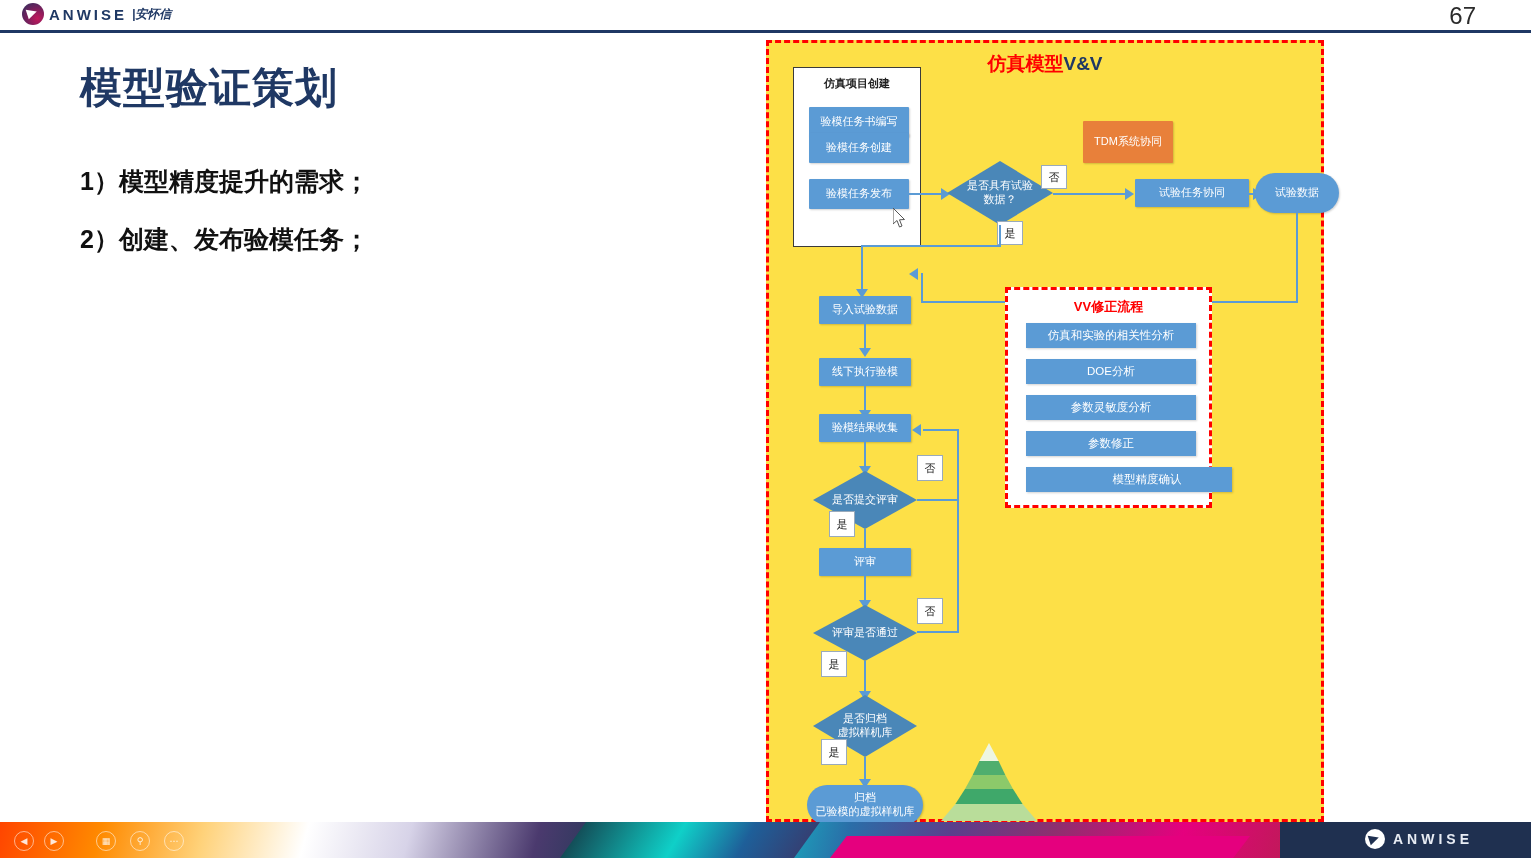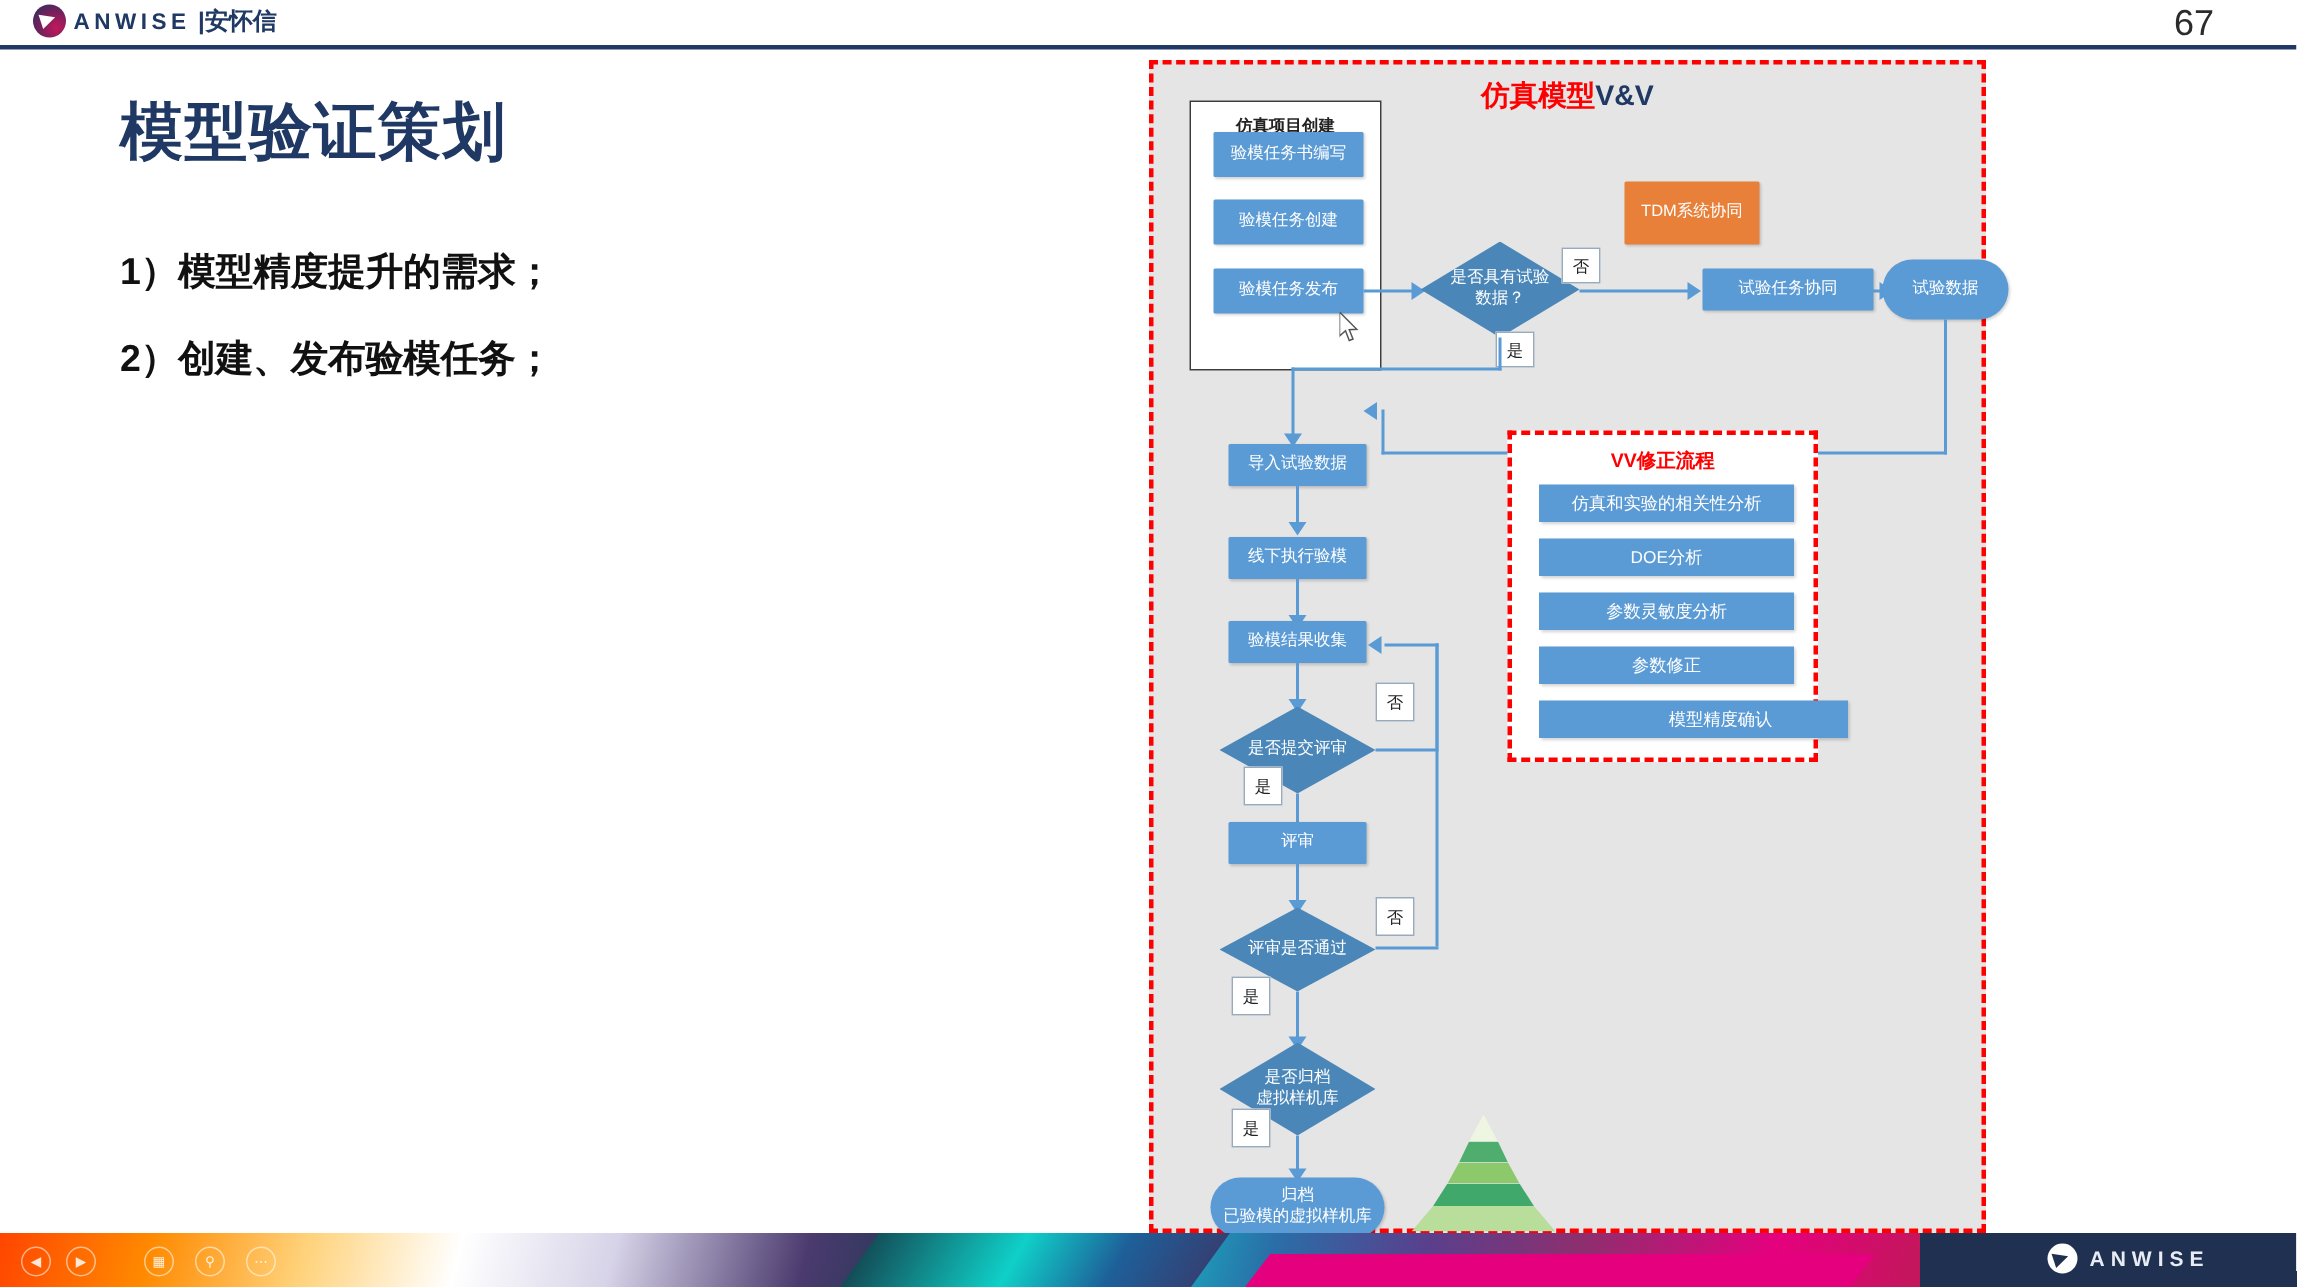--- a/index.html
+++ b/index.html
@@ -12,32 +12,32 @@
   .header{position:absolute;left:0;top:0;width:1531px;height:31px;background:#ffffff;}
   .header-rule{position:absolute;left:0;top:30px;width:1531px;height:3px;background:#1f3864;}
   .logo-wrap{position:absolute;left:22px;top:3px;display:flex;align-items:center;gap:5px;}
   .logo-mark{width:22px;height:22px;border-radius:50%;
     background:radial-gradient(circle at 70% 70%, #c2185b 0%, #7b1f5c 45%, #23315e 100%);
     position:relative;}
   .logo-mark:after{content:"";position:absolute;left:5px;top:5px;width:0;height:0;
     border-left:10px solid #ffffff;border-top:5px solid transparent;border-bottom:5px solid transparent;
     transform:rotate(-18deg);}
   .logo-text{font-size:15px;font-weight:bold;letter-spacing:3px;color:#1f3864;}
-  .logo-sub{font-size:16px;font-weight:bold;color:#1f3864;letter-spacing:0px;}
+  .logo-sub{font-size:12px;font-weight:bold;color:#1f3864;letter-spacing:0px;font-style:italic;}
   .page-num{position:absolute;right:55px;top:2px;font-size:24px;color:#2b2b2b;}
 
   
   .slide-title{position:absolute;left:80px;top:60px;font-size:42px;font-weight:bold;color:#1f3864;letter-spacing:1px;}
   .bullets{position:absolute;left:80px;top:165px;width:680px;color:#111;}
   .bullet{font-size:25px;font-weight:bold;line-height:1.28;margin-bottom:26px;}
   .bullet.last{margin-bottom:0;}
 
   
   .diagram{position:absolute;left:766px;top:40px;width:558px;height:782px;
-    border:3px dashed #ff0000;box-sizing:border-box;background:#e5e5e5;}
+    border:3px dashed #ff0000;box-sizing:border-box;background:#fde047;}
   .dg-title{position:absolute;left:0;top:8px;width:100%;text-align:center;
     font-size:19px;font-weight:bold;color:#ff0000;}
   .dg-title .vv{color:#1f3864;font-weight:bold;}
 
   
   .node{position:absolute;box-sizing:border-box;background:#5b9bd5;color:#ffffff;
     display:flex;align-items:center;justify-content:center;text-align:center;
     font-size:11px;line-height:1.25;border-radius:1px;
     box-shadow:1px 1px 2px rgba(0,0,0,.18);}
   .node.pill{border-radius:22px;}
@@ -117,21 +117,21 @@
 </div>
 
 <div class="diagram">
   <div class="dg-title">
     <span>仿真模型</span><span class="vv">V&amp;V</span>
   </div>
 
   <div class="group-box" style="left:24px;top:24px;width:128px;height:180px;">
     <div class="group-label" style="top:8px;">仿真项目创建</div>
   </div>
-  <div class="node" style="left:40px;top:45px;width:100px;height:30px;">验模任务书编写</div>
+  <div class="node" style="left:40px;top:64px;width:100px;height:30px;">验模任务书编写</div>
   <div class="node" style="left:40px;top:90px;width:100px;height:30px;">验模任务创建</div>
   <div class="node" style="left:40px;top:136px;width:100px;height:30px;">验模任务发布</div>
 
   <div class="ln h" style="left:140px;top:150px;width:34px;"></div>
   <div class="ar right" style="left:172px;top:145px;"></div>
 
   <div class="diamond" style="left:178px;top:118px;width:106px;height:64px;">
     <span style="white-space:pre-line;">是否具有试验
 数据？</span>
   </div>

